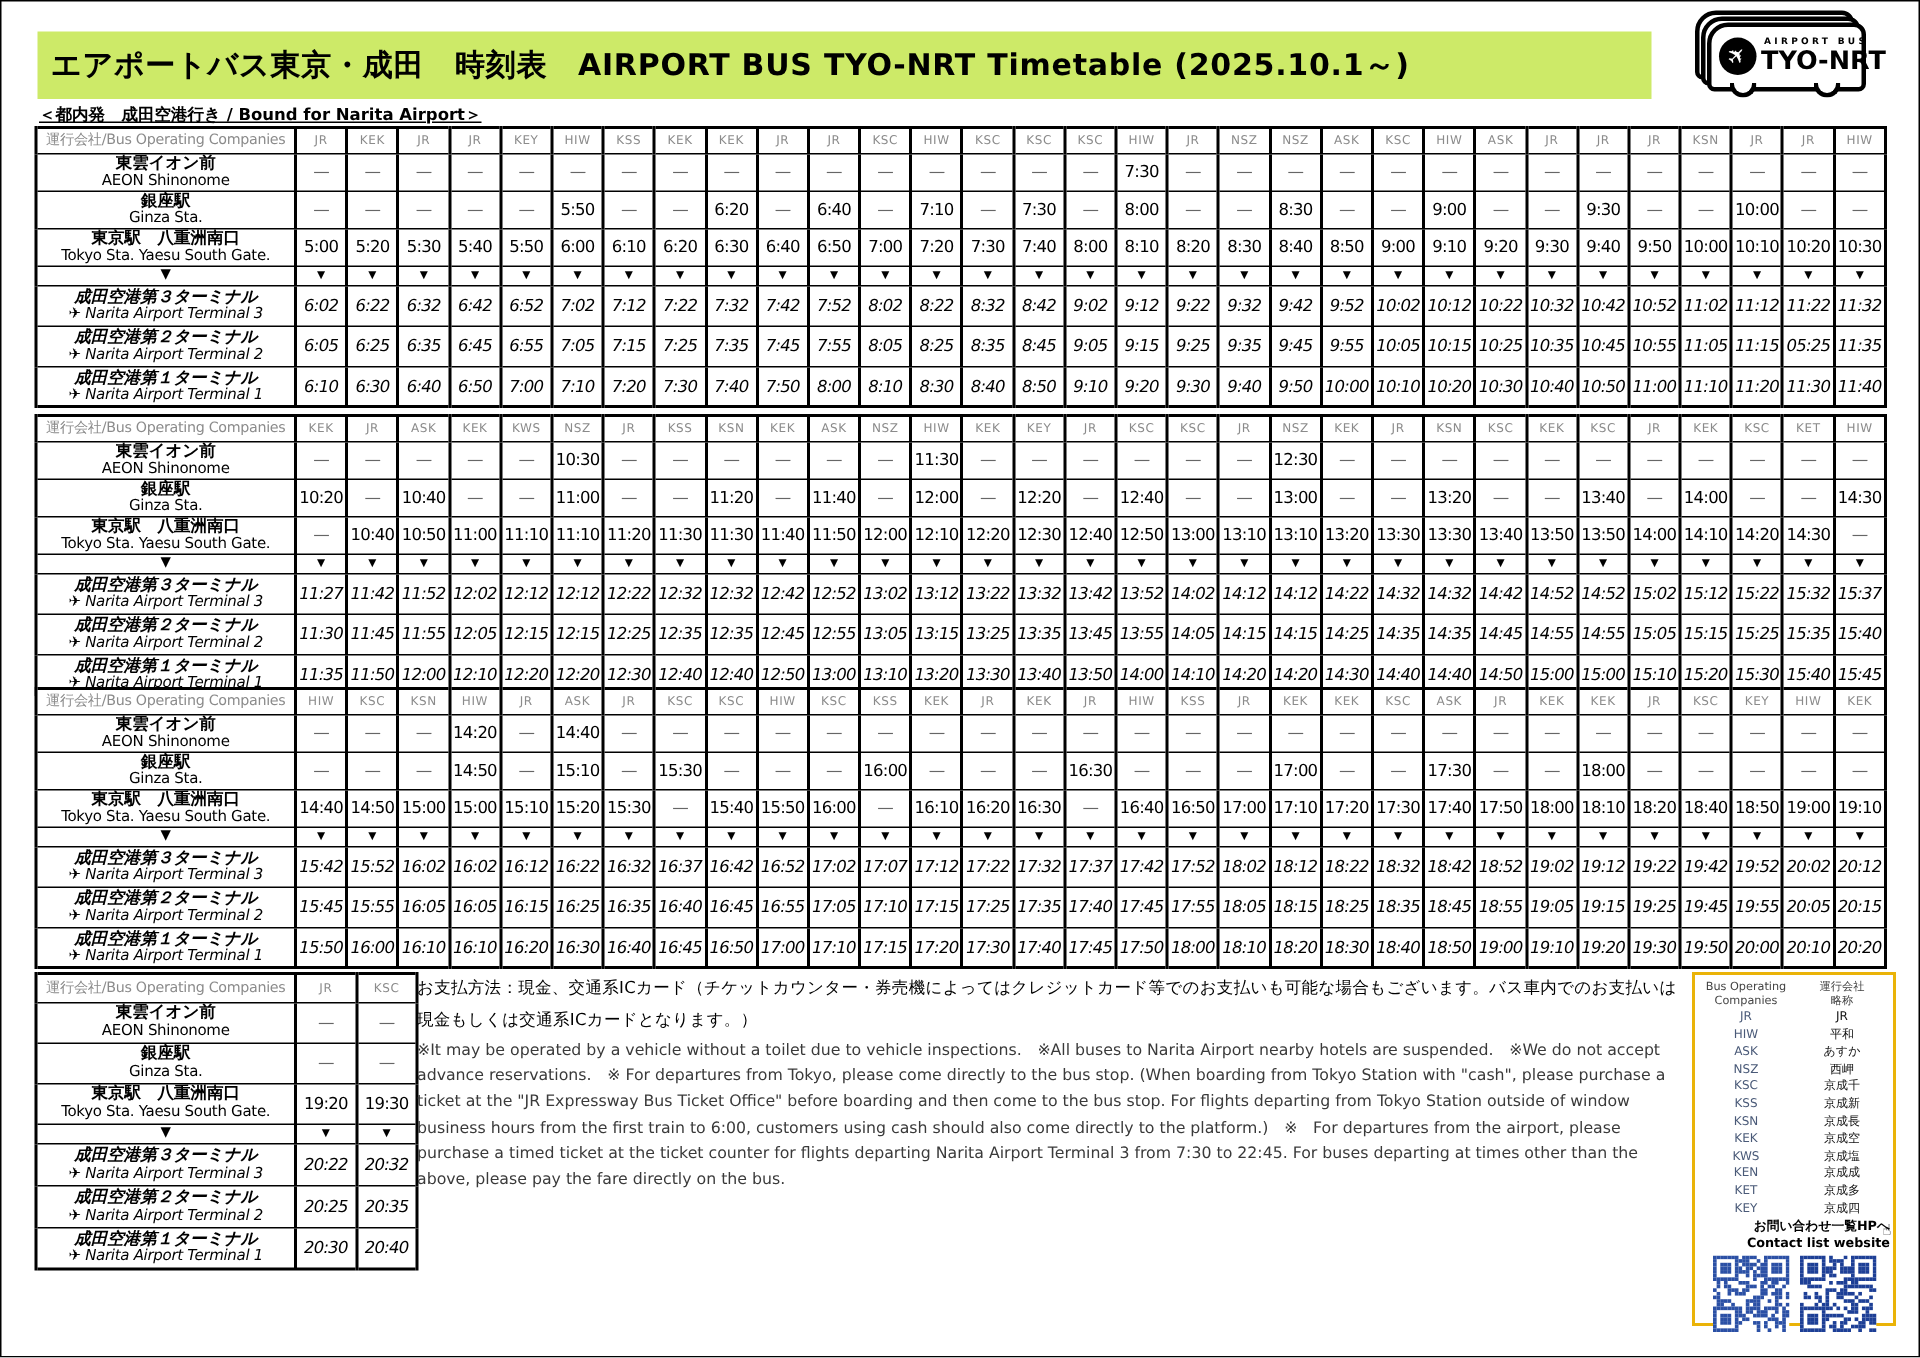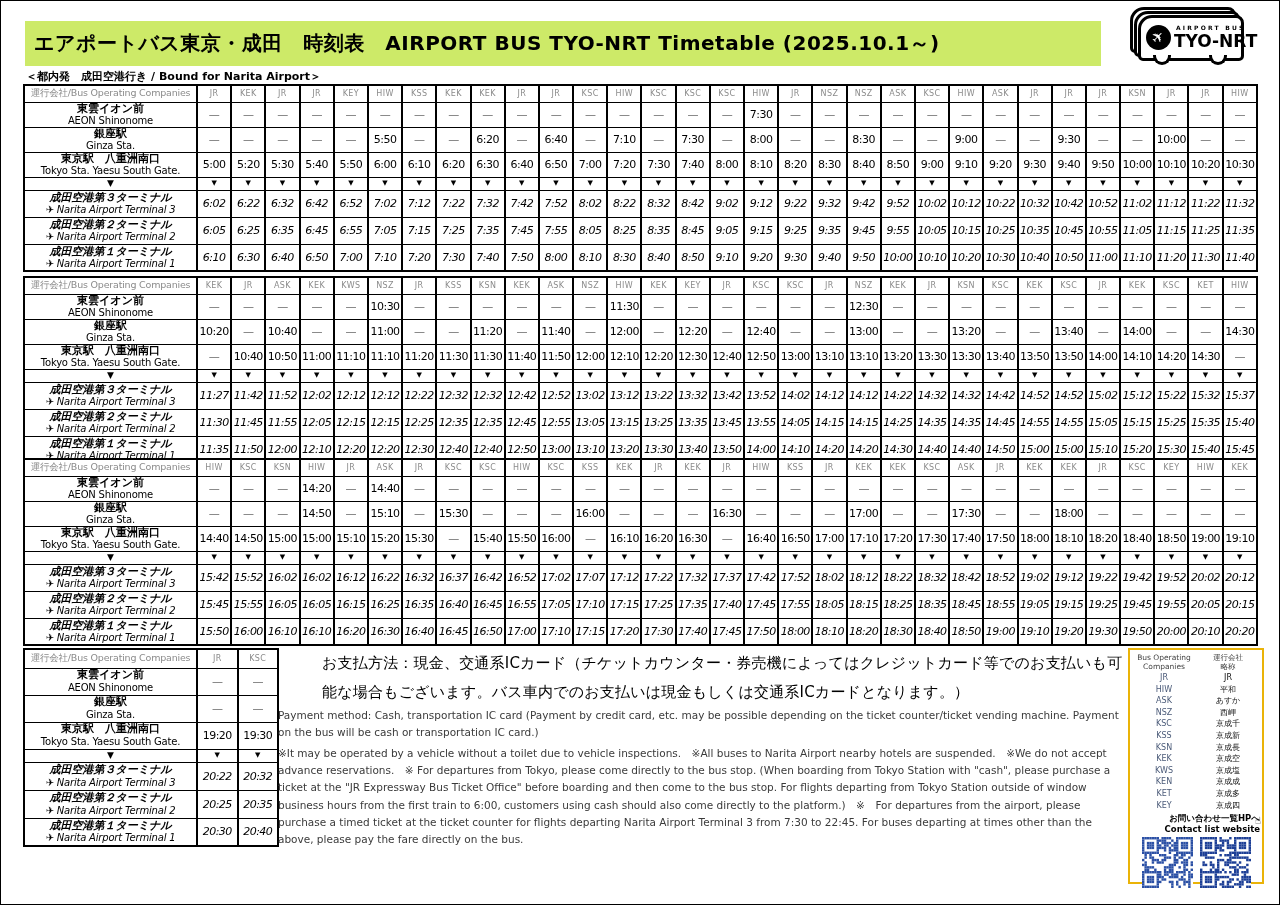--- a/index.html
+++ b/index.html
@@ -5,21 +5,21 @@
   html,body{margin:0;padding:0;}
   body{
     width:1280px;height:905px;position:relative;background:#ffffff;
     font-family:"DejaVu Sans",sans-serif;color:#000;overflow:hidden;
   }
   #frame{position:absolute;left:0;top:0;width:1278px;height:903px;border:1px solid #000;}
 
   
   #title-band{position:absolute;left:25px;top:21px;width:1076px;height:45px;background:#cdea68;}
   #title-text{font-size:20px;font-weight:bold;line-height:45px;padding-left:9px;white-space:nowrap;letter-spacing:0.5px;}
-  #subtitle{position:absolute;left:26px;top:69px;font-size:11px;font-weight:bold;white-space:nowrap;}
+  #subtitle{position:absolute;left:26px;top:69px;font-size:11px;font-weight:bold;white-space:nowrap;text-decoration:underline;}
 
   
   #logo{position:absolute;left:1126px;top:5px;width:120px;height:60px;}
   .bus-layer{position:absolute;background:#fff;border:3px solid #000;border-radius:14px 8px 5px 5px;}
   #bus-back2{left:4px;top:2px;width:100px;height:40px;}
   #bus-back1{left:8px;top:6px;width:100px;height:40px;}
   #bus-main{left:12px;top:10px;width:100px;height:40px;}
   #plane-circle{position:absolute;left:5px;top:7px;width:25px;height:25px;background:#000;border-radius:50%;color:#fff;text-align:center;}
   #plane-circle span{display:inline-block;font-size:15px;line-height:25px;transform:rotate(-45deg);}
   #logo-line1{position:absolute;left:35px;top:6px;font-size:6px;font-weight:bold;letter-spacing:2.2px;white-space:nowrap;}
@@ -44,21 +44,21 @@
   td.lbl .en{font-size:10px;font-weight:normal;line-height:1.15;letter-spacing:-0.2px;}
   td.lbl .it{font-style:italic;}
   td.tm{font-size:11px;letter-spacing:-0.5px;white-space:nowrap;}
   td.tm.it{font-style:italic;}
   td.dash{color:#666;}
   td.ar{font-size:7px;line-height:1;}
   td.ar-lbl{font-size:9px;line-height:1;}
 
   
   #notes{position:absolute;left:278px;top:649px;width:848px;}
-  .jp-note{font-size:15px;line-height:1.9;letter-spacing:0.2px;margin-bottom:1px;padding-left:44px;}
+  .jp-note{font-size:11px;line-height:1.9;letter-spacing:0.2px;margin-bottom:1px;}
   .en-note{font-size:10.5px;line-height:1.65;color:#3a3a3a;margin-bottom:3px;}
 
   
   #legend{position:absolute;left:1128px;top:648px;width:136px;height:236px;border:2px solid #eab308;padding:3px 2px 2px 2px;box-sizing:border-box;}
   .lg-head{display:flex;font-size:7.5px;color:#444;text-align:center;line-height:1.2;margin-bottom:1px;}
   .lg-head div{width:50%;}
   .lg-row{display:flex;font-size:8px;line-height:1.45;text-align:center;}
   .lg-row .code{width:50%;color:#4a5a78;}
   .lg-row .name{width:50%;color:#111;}
   #contact{font-size:8.5px;font-weight:bold;text-align:right;line-height:1.25;margin-top:2px;position:relative;}
@@ -370,21 +370,21 @@
           <td class="tm it">9:45</td>
           <td class="tm it">9:55</td>
           <td class="tm it">10:05</td>
           <td class="tm it">10:15</td>
           <td class="tm it">10:25</td>
           <td class="tm it">10:35</td>
           <td class="tm it">10:45</td>
           <td class="tm it">10:55</td>
           <td class="tm it">11:05</td>
           <td class="tm it">11:15</td>
-          <td class="tm it">11:25</td>
+          <td class="tm it">05:25</td>
           <td class="tm it">11:35</td>
         </tr>
         <tr class="r-term">
           <td class="lbl">
             <div class="jp it">成田空港第１ターミナル</div>
             <div class="en it">✈ Narita Airport Terminal 1</div>
           </td>
           <td class="tm it">6:10</td>
           <td class="tm it">6:30</td>
           <td class="tm it">6:40</td>
@@ -1145,21 +1145,20 @@
           </td>
           <td class="tm it">20:30</td>
           <td class="tm it">20:40</td>
         </tr>
       </tbody>
     </table>
   </div>
 
 <div id="notes">
   <div class="jp-note">お支払方法：現金、交通系ICカード（チケットカウンター・券売機によってはクレジットカード等でのお支払いも可能な場合もございます。バス車内でのお支払いは現金もしくは交通系ICカードとなります。）</div>
-  <div class="en-note">Payment method: Cash, transportation IC card (Payment by credit card, etc. may be possible depending on the ticket counter/ticket vending machine. Payment on the bus will be cash or transportation IC card.)</div>
   <div class="en-note">※It may be operated by a vehicle without a toilet due to vehicle inspections.　※All buses to Narita Airport nearby hotels are suspended.　※We do not accept advance reservations.　※ For departures from Tokyo, please come directly to the bus stop. (When boarding from Tokyo Station with "cash", please purchase a ticket at the "JR Expressway Bus Ticket Office" before boarding and then come to the bus stop. For flights departing from Tokyo Station outside of window business hours from the first train to 6:00, customers using cash should also come directly to the platform.)　※　For departures from the airport, please purchase a timed ticket at the ticket counter for flights departing Narita Airport Terminal 3 from 7:30 to 22:45. For buses departing at times other than the above, please pay the fare directly on the bus.</div>
 </div>
 
 <div id="legend">
   <div class="lg-head">
     <div id="lg-head-en">Bus Operating<br>Companies</div>
     <div id="lg-head-jp">運行会社<br>略称</div>
   </div>
   <div id="legend-rows">
       <div class="lg-row">

